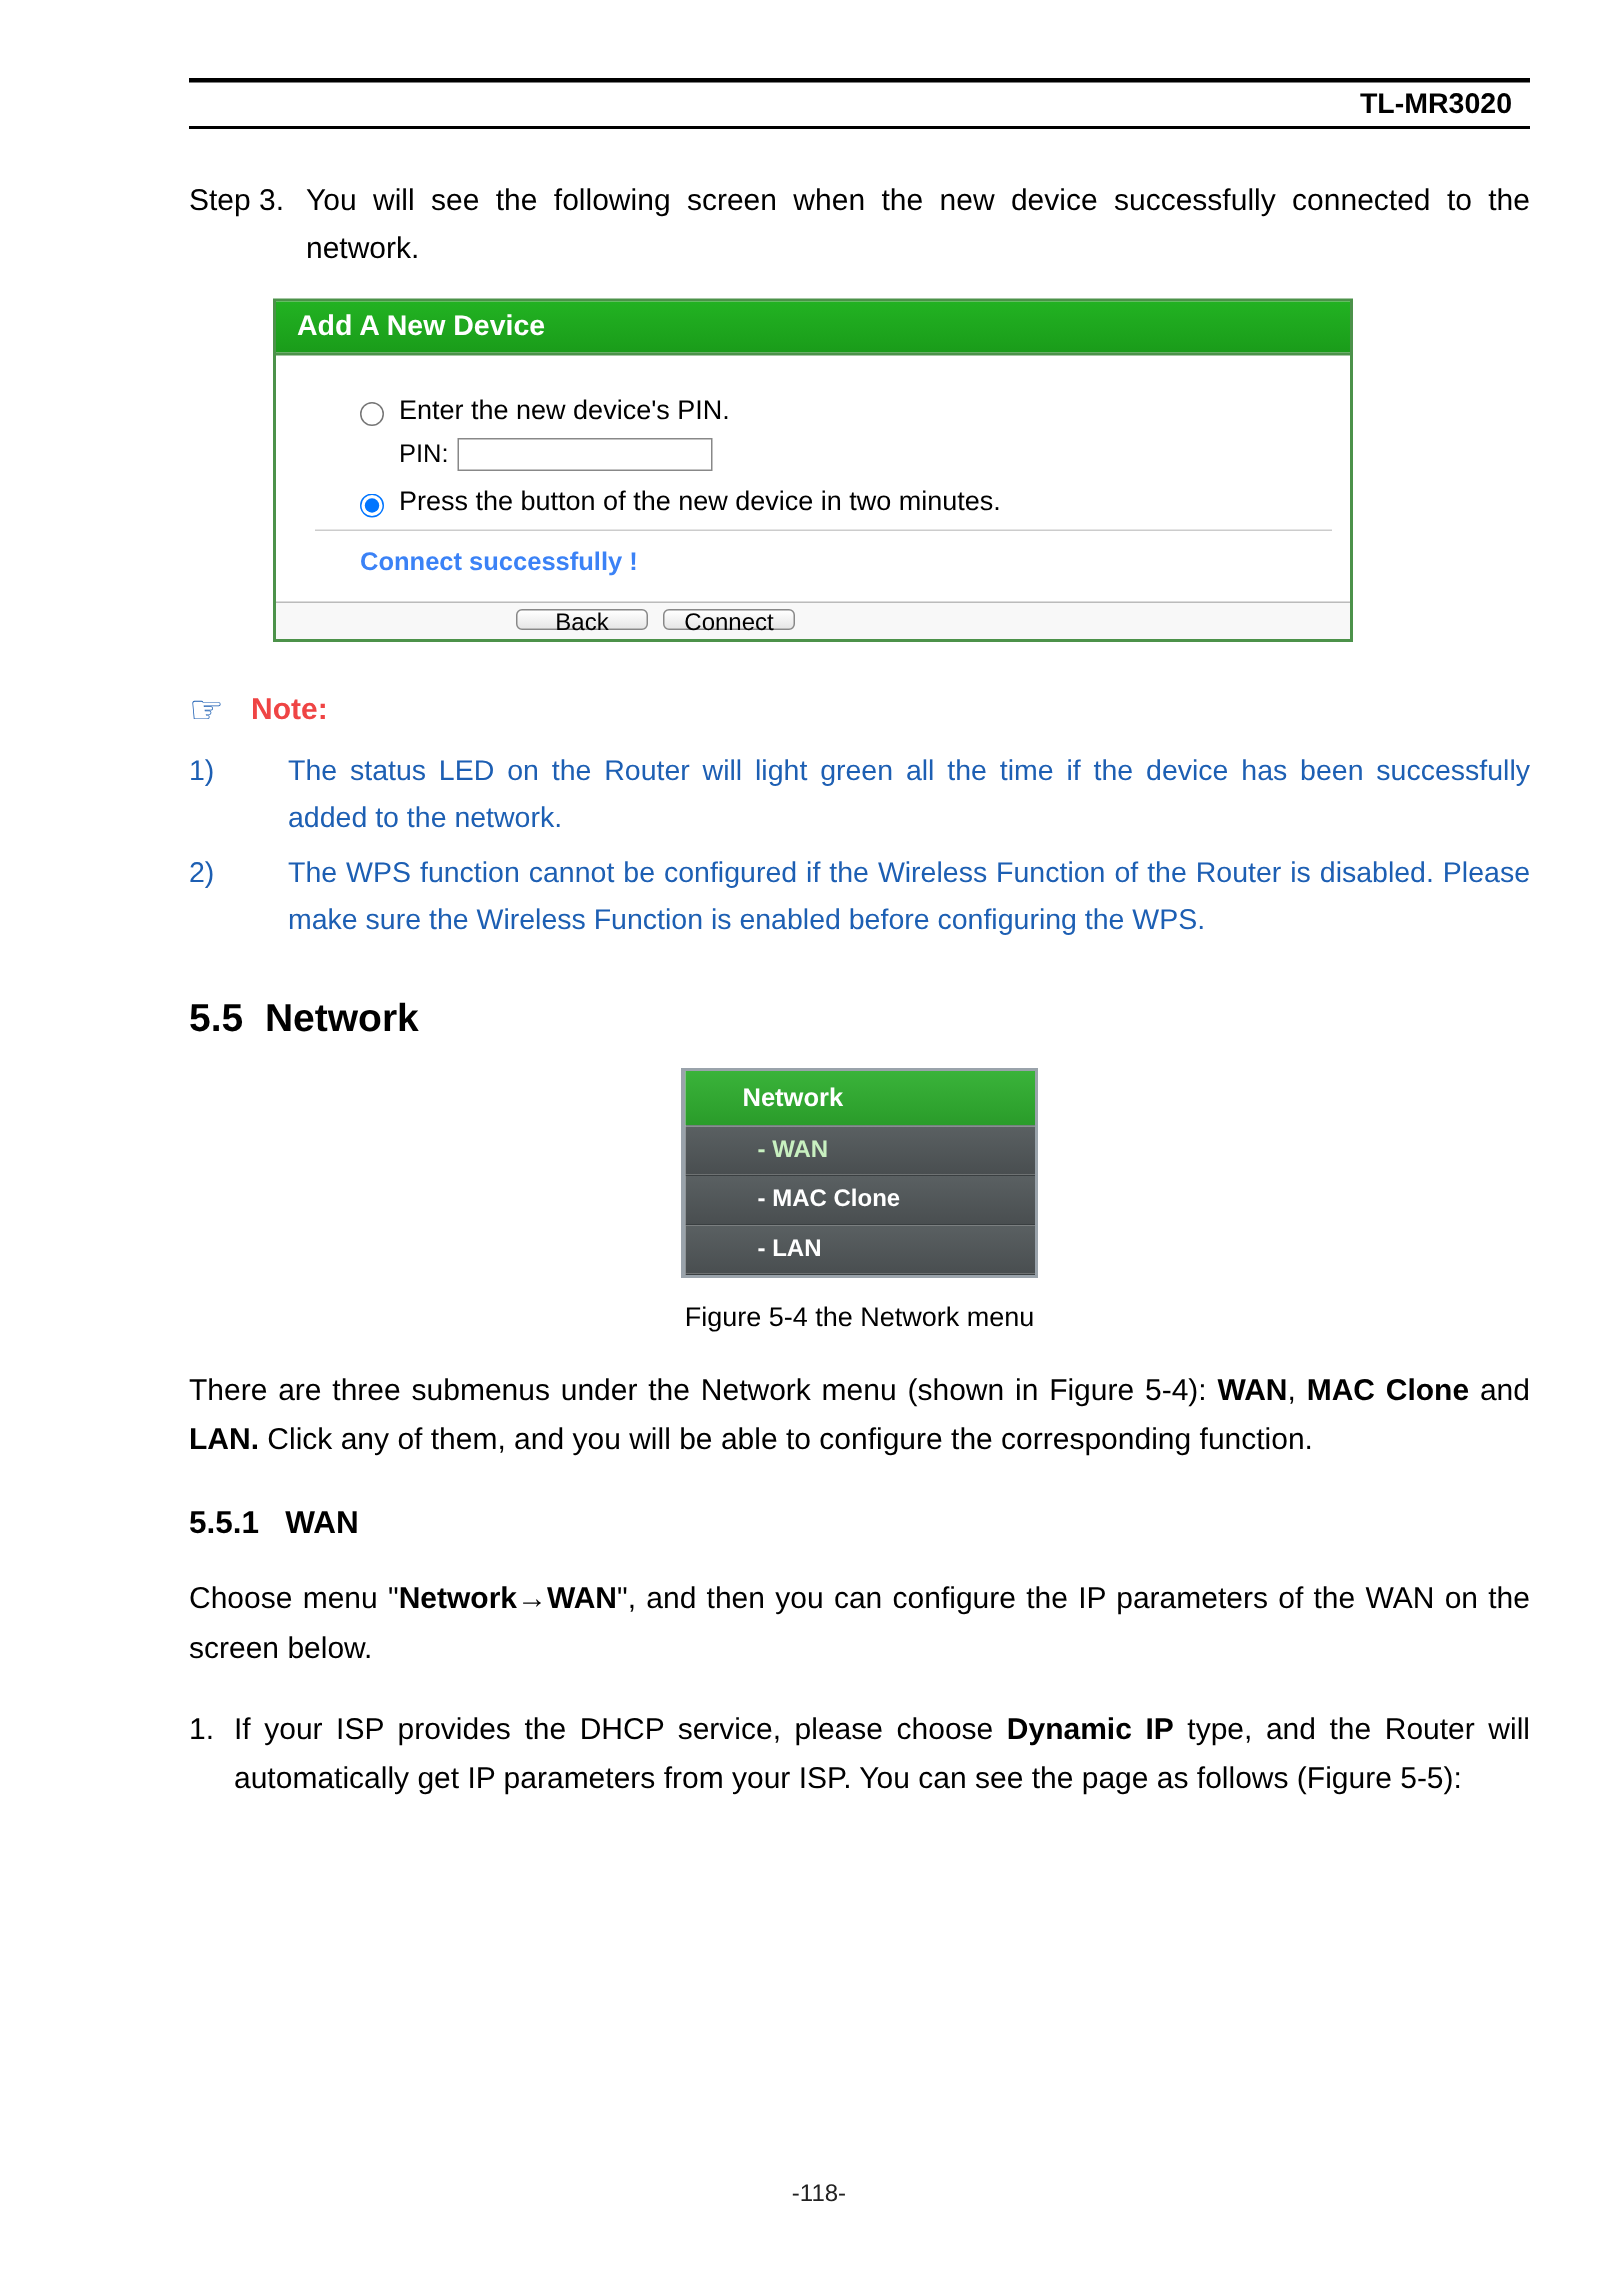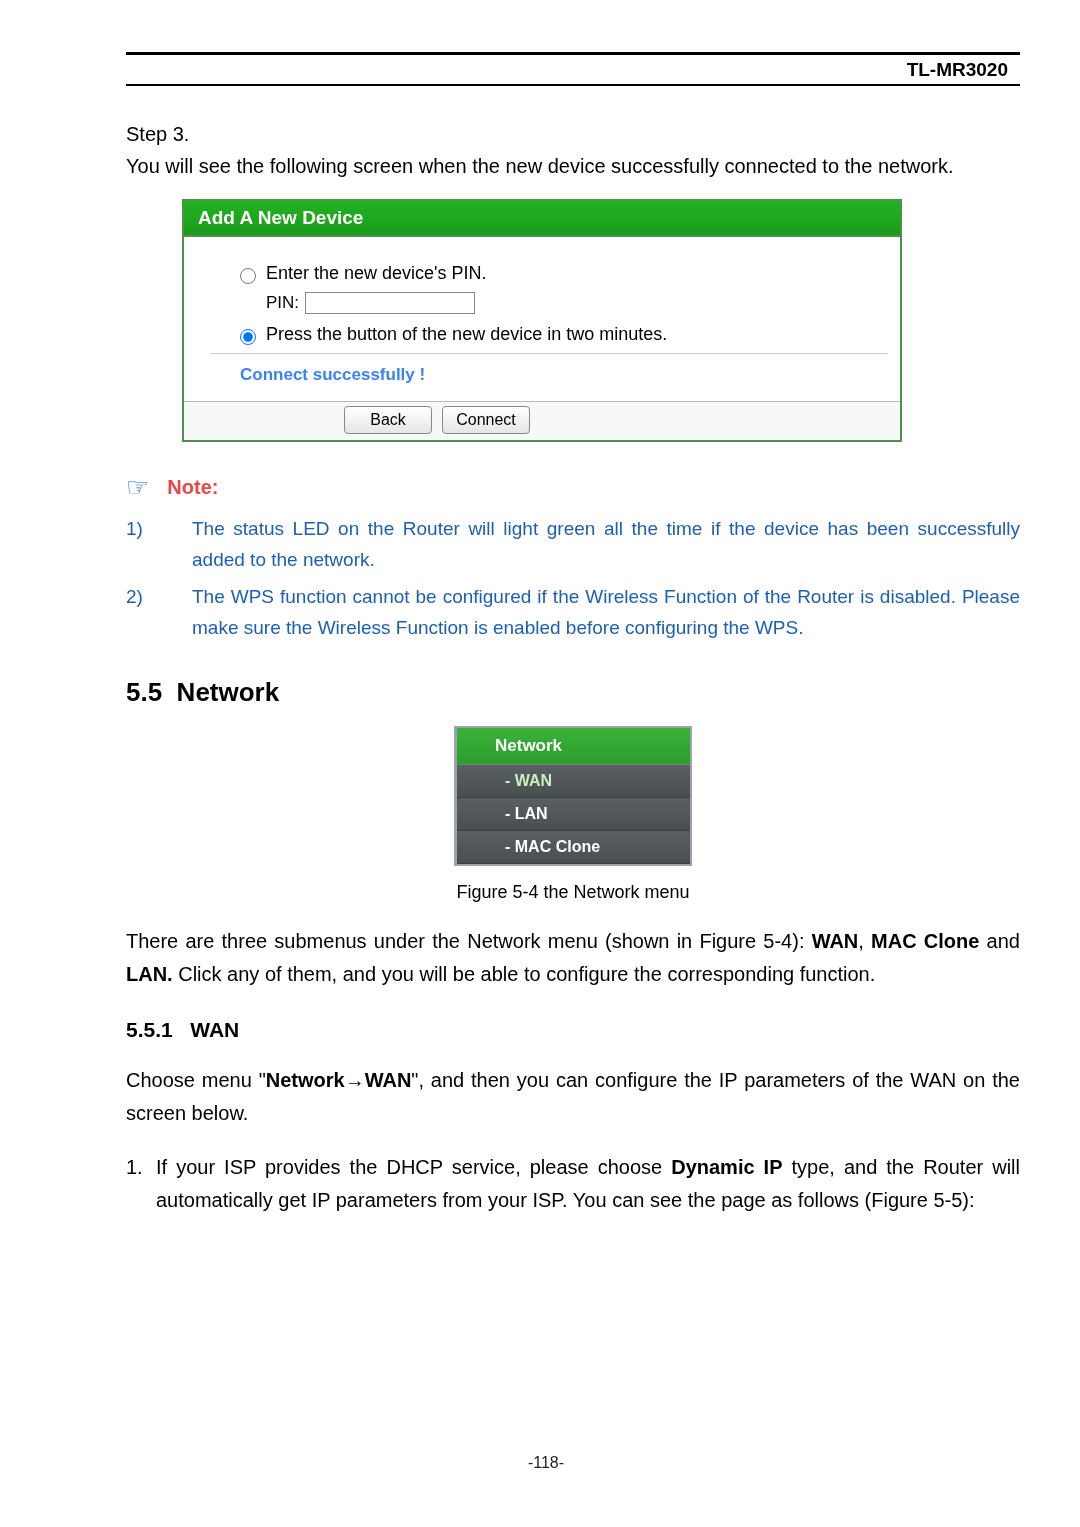--- a/index.html
+++ b/index.html
@@ -8,37 +8,37 @@
 
     .page { width: 1080px; padding: 52px 60px 40px 126px; }
 
     
     .hdr { height: 34px; border-top: 3px solid #000; border-bottom: 2px solid #000; display: flex; align-items: center; }
     .hdr-spacer { flex: 1; }
     .hdr-left { font-weight: bold; font-size: 19px; padding: 0 12px; }
     .hdr-right { background: #000; color: #fff; font-weight: bold; font-size: 19px; height: 100%; display: flex; align-items: center; padding: 0 12px; }
 
     
-    .step { display: flex; margin-top: 32px; font-size: 20px; line-height: 1.62; flex-direction: column; }
+    .step { display: flex; margin-top: 32px; font-size: 20px; line-height: 1.62; }
     .step-label { width: 78px; flex: none; }
     .step-body { flex: 1; text-align: justify; }
 
     
     .panel { margin: 16px 0 0 56px; border: 2px solid #4c924a; width: 720px; }
     .panel-title { background: #25b325; background: linear-gradient(#22b222, #1a9c1a); color: #fff; font-weight: bold; font-size: 19px; padding: 6px 14px; border-bottom: 2px solid #4c924a; }
     .panel-body { padding: 26px 14px 10px 56px; font-size: 18px; color: #000; }
     .radio-row, .radio-row2 { display: flex; align-items: flex-end; margin-bottom: 8px; }
     .radio-row input[type="radio"], .radio-row2 input[type="radio"] { margin-right: 10px; width: 16px; height: 16px; }
     .pin-row { display: flex; align-items: center; margin: 4px 0 10px 26px; font-size: 17px; }
     .pin-row span { margin-right: 6px; }
     .pin-row input[type="text"] { width: 170px; height: 22px; border: 1px solid #888; padding: 0 4px; font-size: 15px; }
     .status-row { border-top: 1px solid #ccc; margin-left: -30px; margin-right: -2px; padding: 10px 0 6px 30px; }
     .status-row span { color: #3b82f6; font-weight: bold; font-size: 17px; }
     .panel-footer { border-top: 1px solid #bbb; background: #f8f8f8; padding: 4px 0 6px 160px; display: flex; gap: 10px; }
-    .btn { width: 88px; height: 28px; border: 1px solid #888; border-radius: 4px; background: linear-gradient(#fff,#e6e6e6); font-size: 16px; cursor: pointer; }
+    .btn { width: 88px; height: 14px; border: 1px solid #888; border-radius: 4px; background: linear-gradient(#fff,#e6e6e6); font-size: 16px; cursor: pointer; }
 
     
     .note-head { display: flex; align-items: center; margin-top: 30px; }
     .note-head .hand { color: #1d5fb3; font-size: 26px; margin-right: 18px; }
     .note-head .note-label { color: #ef4444; font-weight: bold; font-size: 20px; }
     ol.note-list { list-style: none; margin-top: 10px; }
     ol.note-list li { display: flex; font-size: 19px; color: #1d5fb3; line-height: 1.64; margin-bottom: 6px; }
     ol.note-list li .num { width: 34px; flex: none; }
     ol.note-list li .txt { flex: 1; text-align: justify; margin-left: 32px; }
 
@@ -119,22 +119,22 @@
     </li>
   </ol>
 
   <div class="h2">
     <span>5.5</span>&nbsp;&nbsp;<span>Network</span>
   </div>
 
   <div class="menu-fig">
     <div class="menu-head">Network</div>
     <div class="menu-item sel">- WAN</div>
+    <div class="menu-item">- MAC Clone</div>
     <div class="menu-item">- LAN</div>
-    <div class="menu-item">- MAC Clone</div>
   </div>
   <div class="caption">Figure 5-4    the Network menu</div>
 
   <div class="para">
     <span>There are three submenus under the Network menu (shown in Figure 5-4): </span><b>WAN</b><span>, </span><b>MAC Clone</b><span> and </span><b>LAN.</b><span> Click any of them, and you will be able to configure the corresponding function.</span>
   </div>
 
   <div class="h3">
     <span>5.5.1</span>&nbsp;&nbsp;&nbsp;<span>WAN</span>
   </div>

